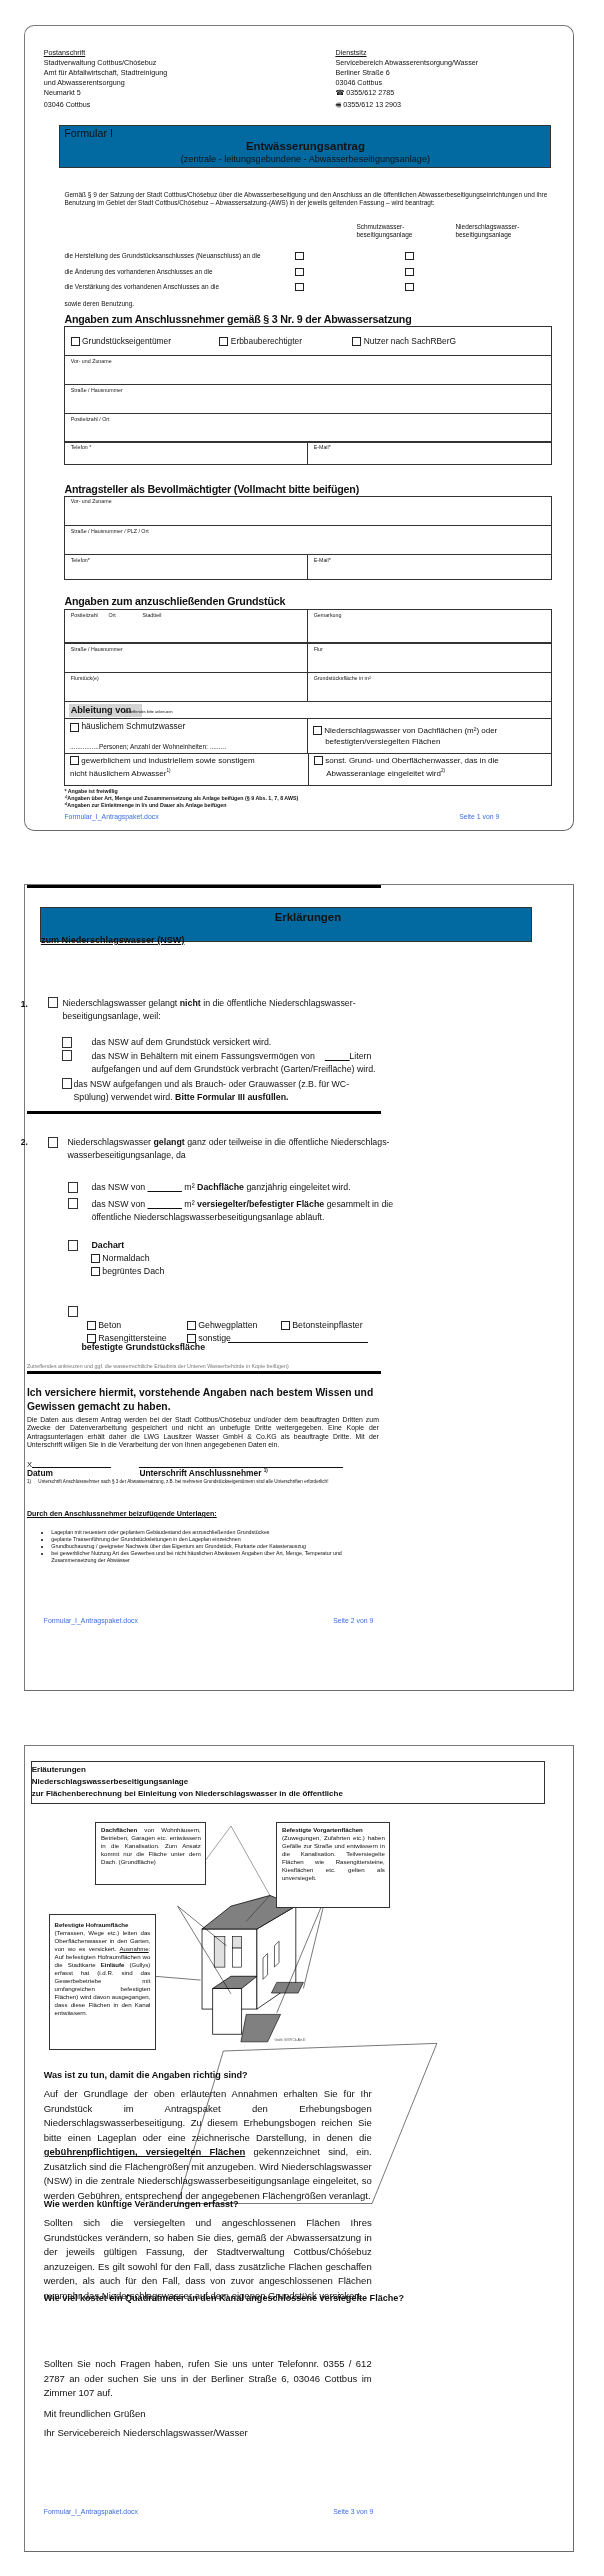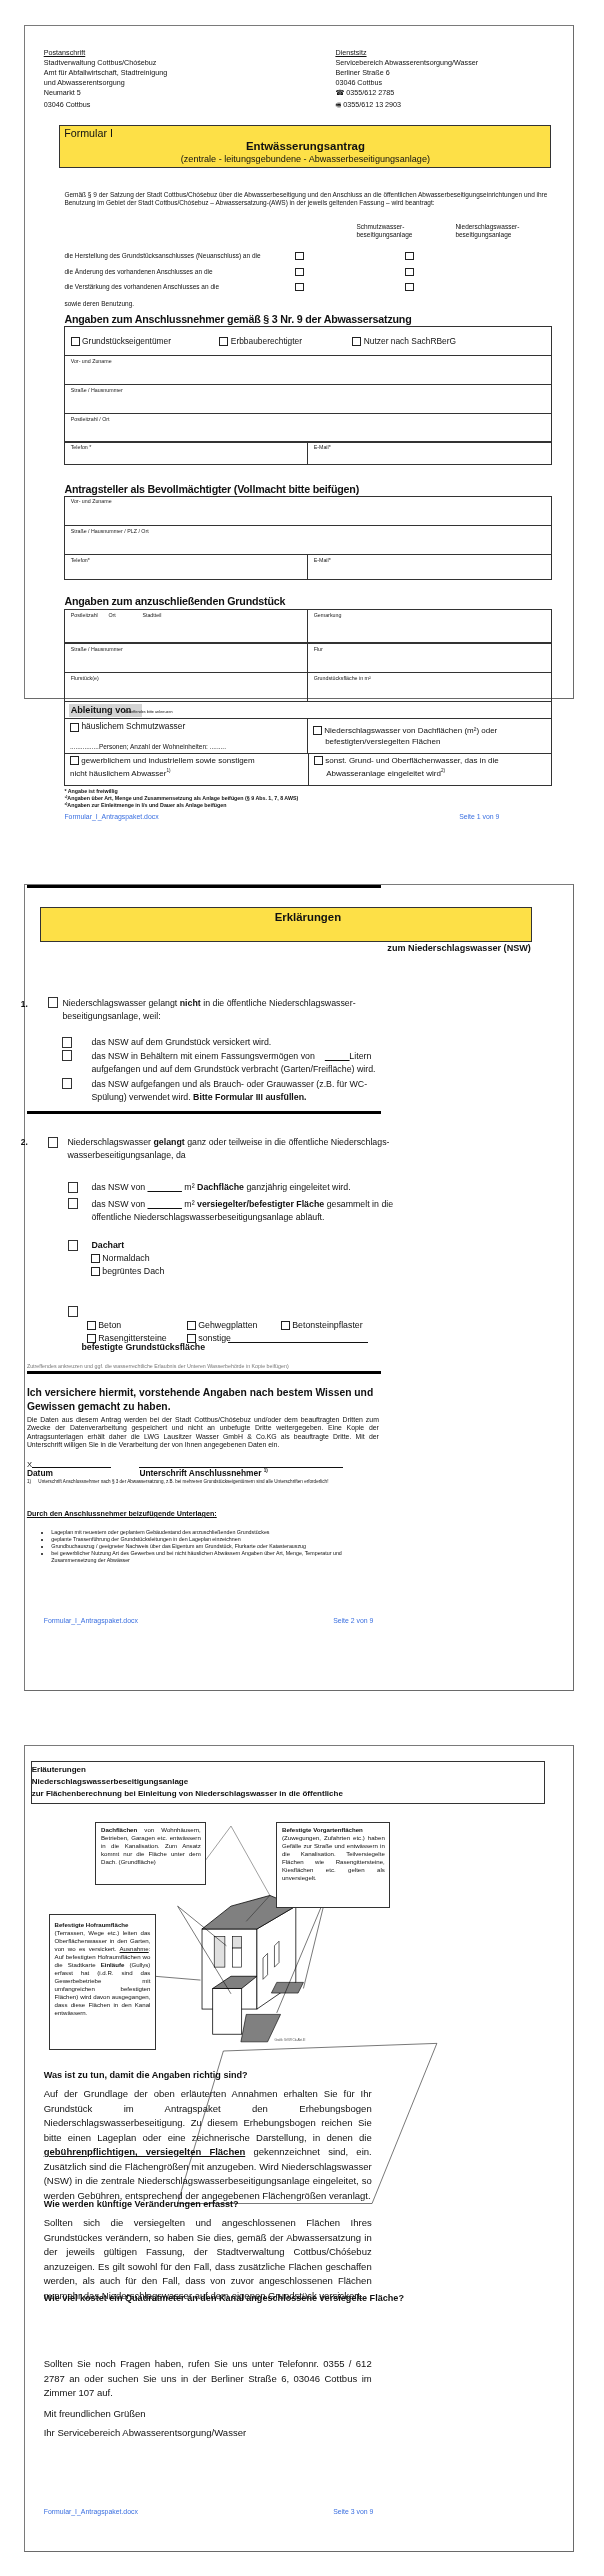--- a/index.html
+++ b/index.html
@@ -7,31 +7,31 @@
   body { position: relative; font-family: "Liberation Sans", sans-serif; color: #111; overflow: hidden; }
   .page { position: absolute; left: 24.4px; width: 550px; background: #fff;
           border-top: 1.5px solid #7a7a7a; border-left: 0.8px solid #7a7a7a;
           border-right: 1.5px solid #6a6a6a; border-bottom: 1.5px solid #6a6a6a; }
   .abs { position: absolute; }
   .u { text-decoration: underline; }
   .b { font-weight: bold; }
   .footer-link { color: #3a6fe0; font-size: 6.9px; }
   .cb { display: inline-block; width: 8.4px; height: 8.4px; border: 0.8px solid #222; background: #fff; vertical-align: middle; }
   .cb-lg { display: inline-block; width: 10px; height: 10.7px; border: 0.8px solid #333; background: #fff; }
-  .title-box { position: absolute; background: #fde047; border: 0.8px solid #333; border-right: 1.5px solid #333; border-bottom: 1.5px solid #333; }
+  .title-box { position: absolute; background: #0369a1; border: 0.8px solid #333; border-right: 1.5px solid #333; border-bottom: 1.5px solid #333; }
   .cell { position: absolute; border: 0.8px solid #333; }
   .lbl { font-size: 5.3px; position: absolute; left: 5.3px; top: 1.5px; color: #222; }
   .h2 { font-size: 10.7px; font-weight: bold; position: absolute; letter-spacing: -0.2px; }
   .p3text { font-size: 9.5px; line-height: 14.5px; text-align: justify; }
   .rule-thick { position: absolute; height: 3px; background: #000; }
 </style>
 </head>
 <body>
 
-<div class="page" style="top:25px;height:674px;">
+<div class="page" style="top:25px;height:806px;border-radius:10px;">
 
   <div class="abs" style="left:18.3px;top:22px;font-size:7.2px;line-height:10px;">
     <div class="u">Postanschrift</div>
     <div>Stadtverwaltung Cottbus/Chóśebuz</div>
     <div>Amt für Abfallwirtschaft, Stadtreinigung</div>
     <div>und Abwasserentsorgung</div>
     <div>Neumarkt 5</div>
     <div style="margin-top:1.5px;">03046 Cottbus</div>
   </div>
   <div class="abs" style="left:310px;top:22px;font-size:7.2px;line-height:10px;">
@@ -169,39 +169,39 @@
   </div>
 
   <div class="abs footer-link" style="left:39px;top:787px;">Formular_I_Antragspaket.docx</div>
   <div class="abs footer-link" style="left:291px;top:787px;width:183px;text-align:right;">Seite 1 von 9</div>
 </div>
 
 <div class="page" style="top:884px;height:807px;">
 
   <div class="title-box" style="left:14.5px;top:22px;width:492px;height:35px;">
     <div class="abs" style="left:0;right:0;top:3px;text-align:center;font-size:11.4px;font-weight:bold;margin-left:44px;">Erklärungen</div>
-    <div class="abs" style="left:0;right:0;top:35px;text-align:right;font-size:9.1px;font-weight:bold;">zum Niederschlagswasser (NSW)</div>
+    <div class="abs" style="left:0;right:0;top:27px;text-align:left;font-size:9.1px;font-weight:bold;text-decoration:underline;">zum Niederschlagswasser (NSW)</div>
   </div>
 
   <div class="abs b" style="left:-4.6px;top:114px;font-size:8.4px;">1.</div>
   <span class="abs cb-lg" style="left:23px;top:112px;"></span>
   <div class="abs" style="left:37px;top:112px;font-size:8.8px;line-height:13px;">
     <span>Niederschlagswasser gelangt </span><b>nicht</b><span> in die öffentliche Niederschlagswasser-</span><br>
     <span>beseitigungsanlage, weil:</span>
   </div>
   <span class="abs cb-lg" style="left:37px;top:152px;"></span>
   <div class="abs" style="left:66px;top:152px;font-size:8.8px;">das NSW auf dem Grundstück versickert wird.</div>
   <span class="abs cb-lg" style="left:37px;top:165px;"></span>
   <div class="abs" style="left:66px;top:165px;font-size:8.8px;line-height:13px;width:442px;">
     <span>das NSW in Behältern mit einem Fassungsvermögen von</span>
     <span style="margin-left:7.6px;text-decoration:underline;">_____</span><span>Litern</span><br>
     <span>aufgefangen und auf dem Grundstück verbracht (Garten/Freifläche) wird.</span>
   </div>
   <span class="abs cb-lg" style="left:37px;top:193px;"></span>
-  <div class="abs" style="left:66px;top:193px;font-size:8.8px;line-height:13px;">
+  <div class="abs" style="left:48px;top:193px;font-size:8.8px;line-height:13px;">
     <span>das NSW aufgefangen und als Brauch- oder Grauwasser (z.B. für WC-</span><br>
     <span>Spülung) verwendet wird. </span><b>Bitte Formular III ausfüllen.</b>
   </div>
 
   <div class="rule-thick" style="left:1.5px;width:354px;top:1,"></div>
   <div class="rule-thick" style="left:1.5px;width:354px;top:226px;"></div>
   <div class="rule-thick" style="left:1.5px;width:354px;top:226px;"></div>
 
   <div class="abs b" style="left:-4.6px;top:252px;font-size:8.4px;">2.</div>
   <span class="abs cb-lg" style="left:23px;top:252px;"></span>
@@ -323,18 +323,18 @@
   <div class="abs b" style="left:18.3px;top:324px;font-size:9.1px;">Was ist zu tun, damit die Angaben richtig sind?</div>
   <div class="abs p3text" style="left:18.3px;top:341px;width:328px;">
     <span>Auf der Grundlage der oben erläuterten Annahmen erhalten Sie für Ihr Grundstück im Antragspaket den Erhebungsbogen Niederschlagswasserbeseitigung. Zu diesem Erhebungsbogen reichen Sie bitte einen Lageplan oder eine zeichnerische Darstellung, in denen die </span><b class="u">gebührenpflichtigen, versiegelten Flächen</b><span> gekennzeichnet sind, ein. Zusätzlich sind die Flächengrößen mit anzugeben. Wird Niederschlagswasser (NSW) in die zentrale Niederschlagswasserbeseitigungsanlage eingeleitet, so werden Gebühren, entsprechend der angegebenen Flächengrößen veranlagt.</span>
   </div>
   <div class="abs b" style="left:18.3px;top:453px;font-size:9.1px;">Wie werden künftige Veränderungen erfasst?</div>
   <div class="abs p3text" style="left:18.3px;top:470px;width:328px;">Sollten sich die versiegelten und angeschlossenen Flächen Ihres Grundstückes verändern, so haben Sie dies, gemäß der Abwassersatzung in der jeweils gültigen Fassung, der Stadtverwaltung Cottbus/Chóśebuz anzuzeigen. Es gilt sowohl für den Fall, dass zusätzliche Flächen geschaffen werden, als auch für den Fall, dass von zuvor angeschlossenen Flächen nunmehr das Niederschlagswasser auf dem eigenen Grundstück versickert.</div>
   <div class="abs b" style="left:18.3px;top:547px;font-size:9.1px;">Wie viel kostet ein Quadratmeter an den Kanal angeschlossene versiegelte Fläche?</div>
   <div class="abs p3text" style="left:18.3px;top:611px;width:328px;">Sollten Sie noch Fragen haben, rufen Sie uns unter Telefonnr. 0355 / 612 2787 an oder suchen Sie uns in der Berliner Straße 6, 03046 Cottbus im Zimmer 107 auf.</div>
 
   <div class="abs" style="left:18.3px;top:662px;font-size:9.5px;">Mit freundlichen Grüßen</div>
-  <div class="abs" style="left:18.3px;top:681px;font-size:9.5px;">Ihr Servicebereich Abwasserentsorgung/Wasser</div>
+  <div class="abs" style="left:18.3px;top:681px;font-size:9.5px;">Ihr Servicebereich Niederschlagswasser/Wasser</div>
 
   <div class="abs footer-link" style="left:18.3px;top:762px;">Formular_I_Antragspaket.docx</div>
   <div class="abs footer-link" style="left:267px;top:762px;width:81px;text-align:right;">Seite 3 von 9</div>
 </div>
 
 
 </body></html>

